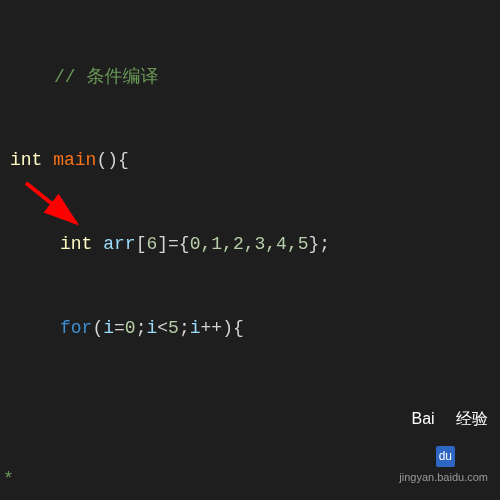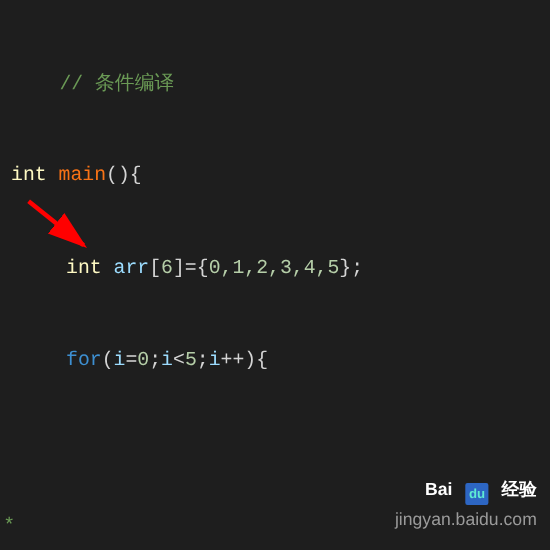--- a/index.html
+++ b/index.html
@@ -30,23 +30,23 @@
   top: 175px;
   pointer-events: none;
 }
 .watermark {
   position: absolute;
   right: 12px;
   bottom: 14px;
   text-align: right;
   font-family: Arial, sans-serif;
 }
-.wm-top { color: #fff; font-size: 16px; font-weight: bold; display:flex; align-items:flex-end; justify-content:flex-end; gap:12px;}
-.wm-box { background:#2d66c3; color:#5eead4; padding:1px 3px; border-radius:2px; font-size:12px;margin-top:39px;}
-.wm-bot { color: #9a9a9a; font-size: 16px; margin-top:2px;}
+.wm-top { color: #fff; font-size: 16px; font-weight: normal; display:flex; align-items:flex-start; justify-content:flex-end; gap:1px;}
+.wm-box { background:#2d66c3; color:#ffffff; padding:1px 3px; border-radius:2px; font-size:12px;margin-top:39px;}
+.wm-bot { color: #9a9a9a; font-size: 11px; margin-top:2px;}
 .asterisk {
   position: absolute;
   left: 3px;
   bottom: 6px;
   color: #6a9955;
   font-size: 18px;
 }
 </style>
 </head>
 <body>

